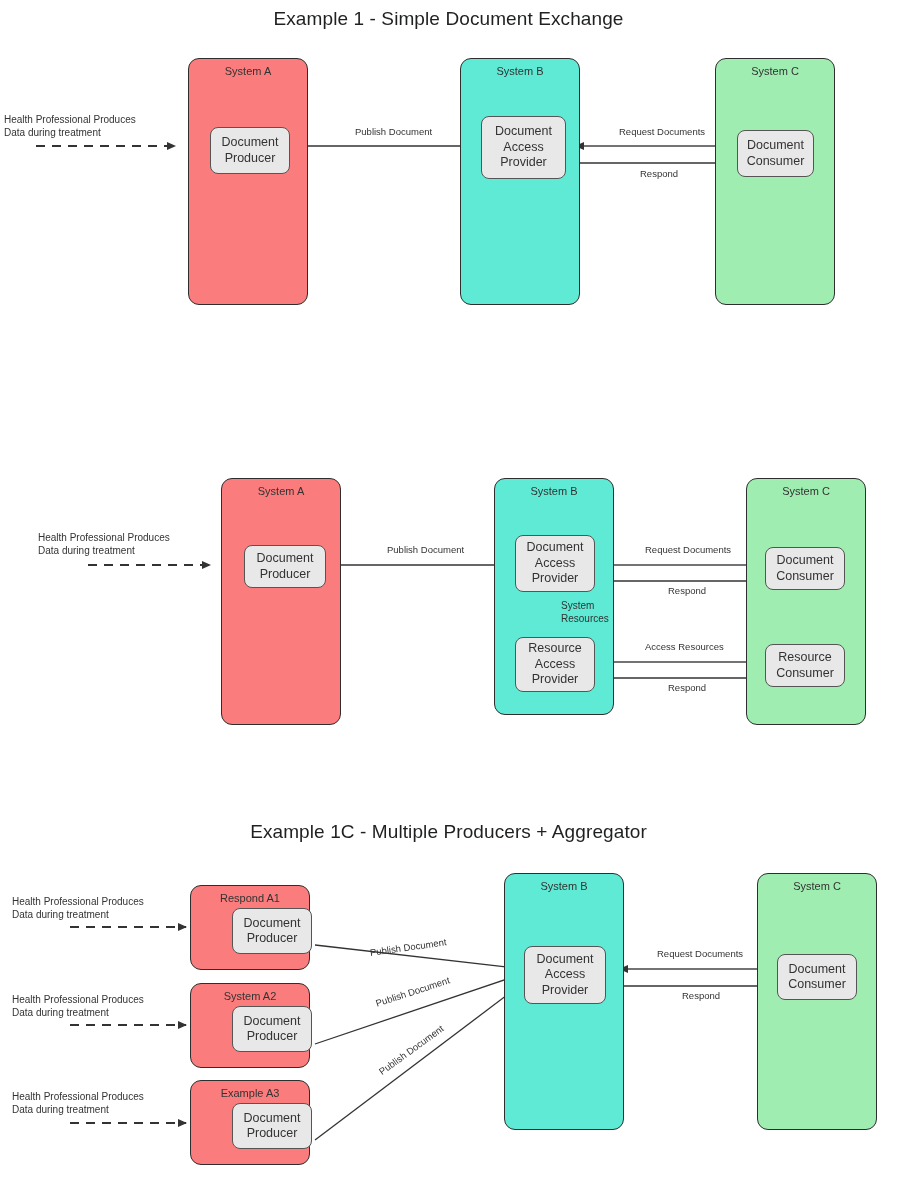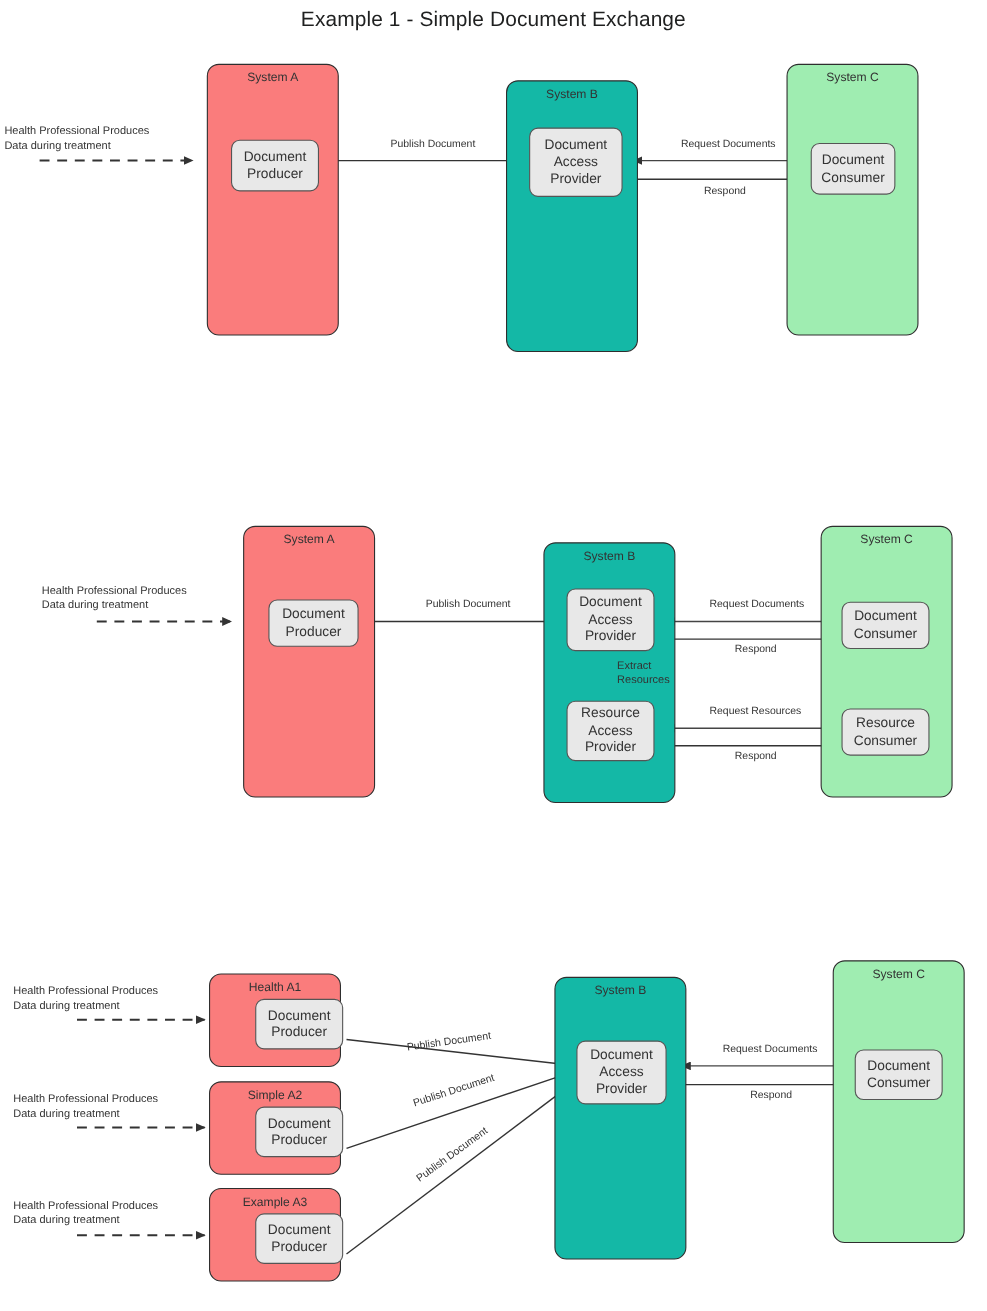--- a/index.html
+++ b/index.html
@@ -35,21 +35,21 @@
     left: 0;
     top: 0;
   }
   .sys-box {
     position: absolute;
     border: 1.4px solid #333333;
     border-radius: 11px;
     box-sizing: border-box;
   }
   .sys-red   { background: #FA7C7C; border-color: #2e2e2e; }
-  .sys-yellow{ background: #14b8a6; border-color: #2e2e2e; margin-top: 15px; }
+  .sys-yellow{ background: #5eead4; border-color: #2e2e2e; }
   .sys-green { background: #9FEDB1; border-color: #2e2e2e; }
   .sys-label {
     position: absolute;
     top: 6px;
     left: 0;
     width: 100%;
     text-align: center;
     font-size: 11px;
     color: #333333;
     white-space: nowrap;
@@ -190,28 +190,29 @@
 Access
 Provider</div>
   <div class="node" style="left:765px;top:147px;width:80px;height:43px;">Document
 Consumer</div>
   <div class="node" style="left:765px;top:244px;width:80px;height:43px;">Resource
 Consumer</div>
 
   <div class="edge-label" style="left:387px;top:144px;">Publish Document</div>
   <div class="edge-label" style="left:645px;top:144px;">Request Documents</div>
   <div class="edge-label" style="left:668px;top:185px;">Respond</div>
-  <div class="note-label" style="left:561px;top:200px;">Extract
+  <div class="note-label" style="left:561px;top:200px;">System
 Resources</div>
-  <div class="edge-label" style="left:645px;top:241px;">Request Resources</div>
+  <div class="edge-label" style="left:645px;top:241px;">Access Resources</div>
   <div class="edge-label" style="left:668px;top:282px;">Respond</div>
 </div>
 
 <div class="diagram" style="top:800px;height:392px;">
 
+  <div class="diagram-title" style="top:21px;">Example 1C - Multiple Producers + Aggregator</div>
 
   <svg class="svg-layer" width="897" height="392">
     <defs>
       <marker id="ah3" markerWidth="9" markerHeight="8" refX="8" refY="4" orient="auto" markerUnits="userSpaceOnUse">
         <path d="M0,0 L9,4 L0,8 z" fill="#333"></path>
       </marker>
     </defs>
 
     <line x1="70" y1="127" x2="186" y2="127" stroke="#333" stroke-width="1.8" stroke-dasharray="9,7" marker-end="url(#ah3)"></line>
     <line x1="70" y1="225" x2="186" y2="225" stroke="#333" stroke-width="1.8" stroke-dasharray="9,7" marker-end="url(#ah3)"></line>
@@ -227,24 +228,24 @@
   </svg>
 
   <div class="note-label" style="left:12px;top:96px;">Health Professional Produces
 Data during treatment</div>
   <div class="note-label" style="left:12px;top:194px;">Health Professional Produces
 Data during treatment</div>
   <div class="note-label" style="left:12px;top:291px;">Health Professional Produces
 Data during treatment</div>
 
   <div class="sys-box sys-red" style="left:190px;top:85px;width:120px;height:85px;">
-    <div class="sys-label">Health A1</div>
+    <div class="sys-label">Respond A1</div>
   </div>
   <div class="sys-box sys-red" style="left:190px;top:183px;width:120px;height:85px;">
-    <div class="sys-label">Simple A2</div>
+    <div class="sys-label">System A2</div>
   </div>
   <div class="sys-box sys-red" style="left:190px;top:280px;width:120px;height:85px;">
     <div class="sys-label">Example A3</div>
   </div>
   <div class="sys-box sys-yellow" style="left:504px;top:73px;width:120px;height:257px;">
     <div class="sys-label">System B</div>
   </div>
   <div class="sys-box sys-green" style="left:757px;top:73px;width:120px;height:257px;">
     <div class="sys-label">System C</div>
   </div>

